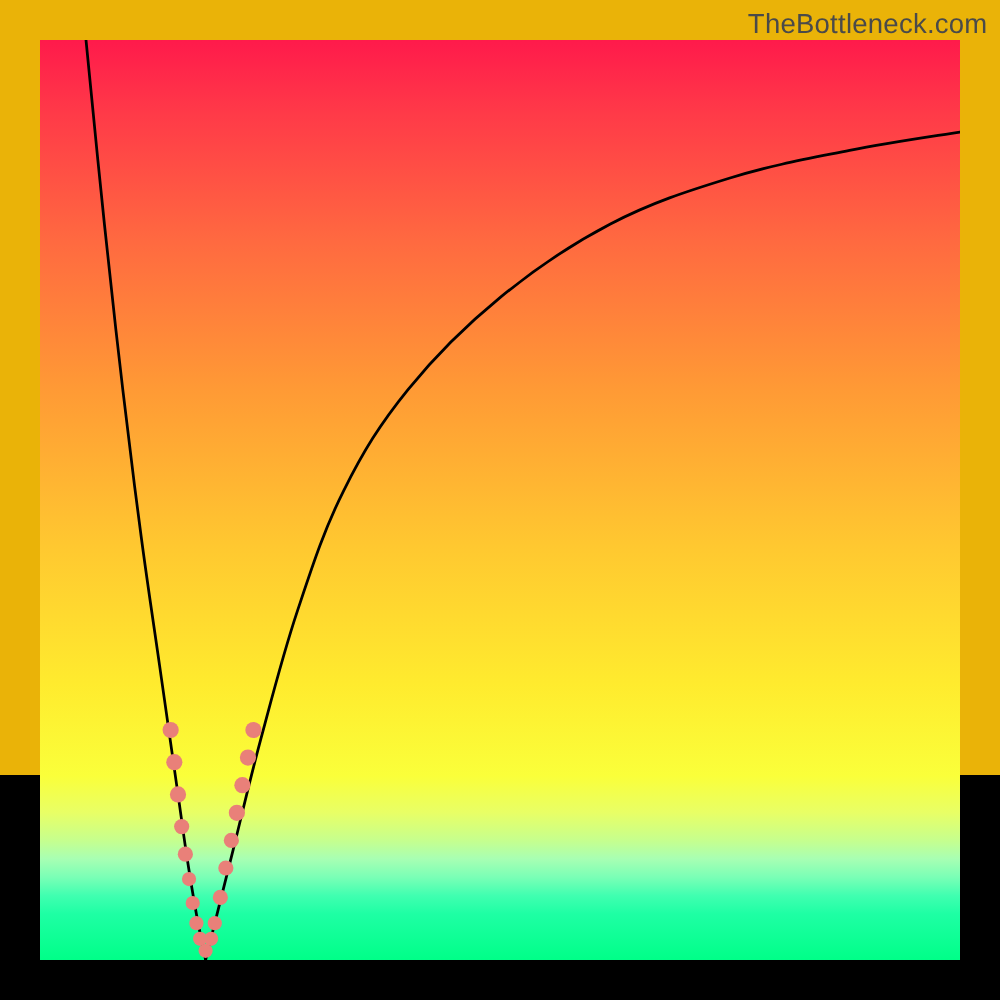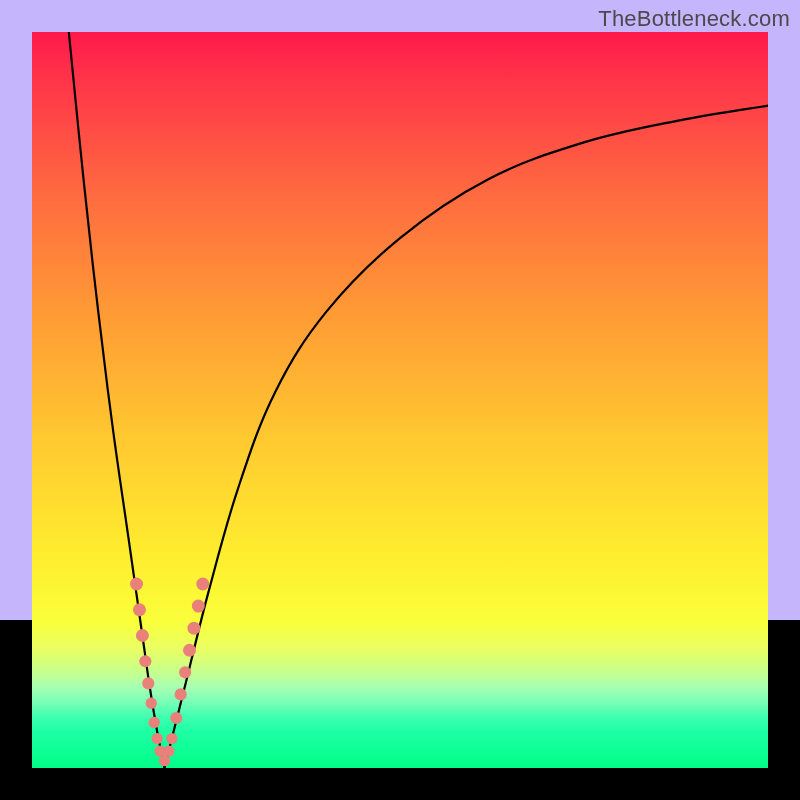--- a/index.html
+++ b/index.html
@@ -8,21 +8,21 @@
     width: 800px;
     height: 800px;
     overflow: hidden;
     background: #000;
     font-family: Arial, Helvetica, sans-serif;
   }
   .frame {
     position: relative;
     width: 800px;
     height: 620px;
-    background: #c4b5fd;
+    background: #eab308;
   }
   .plot-area {
     position: absolute;
     left: 32px;
     top: 32px;
     width: 736px;
     height: 736px;
     overflow: hidden;
   }
   .gradient-bg {

